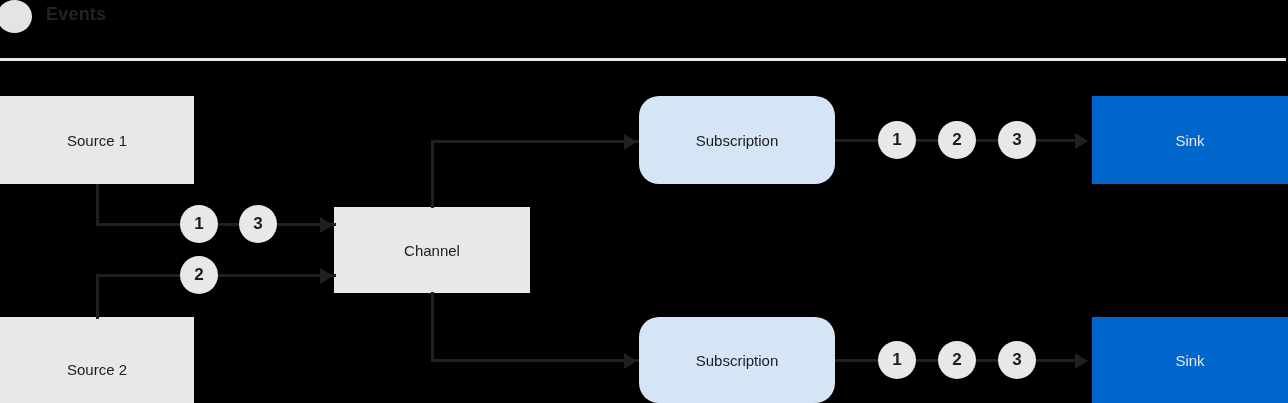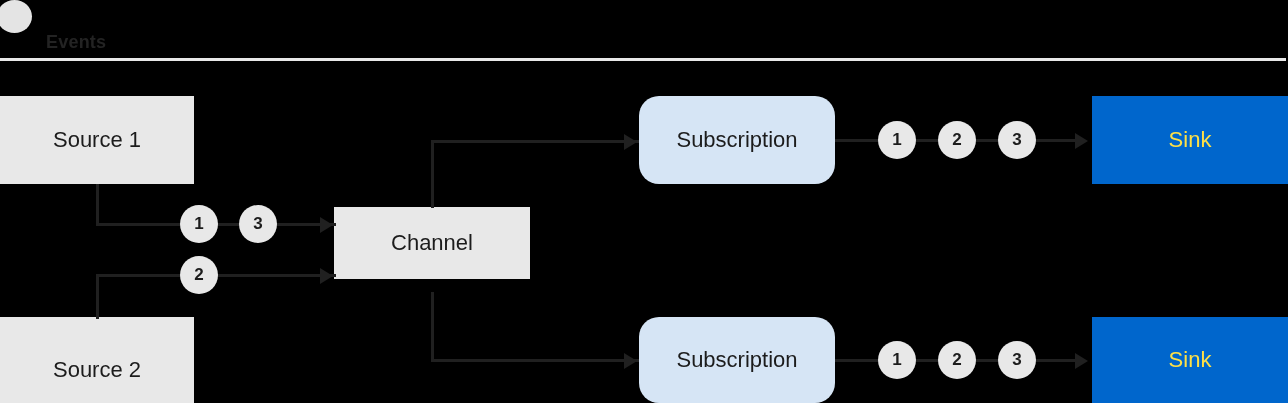--- a/index.html
+++ b/index.html
@@ -27,52 +27,51 @@
     background: #e4e4e4;
   }
   .legend-label {
     position: absolute;
     left: 46px;
     top: 4px;
     font-size: 18px;
     font-weight: bold;
     color: #232323;
     letter-spacing: 0.2px;
-    margin-top: 28px;
   }
   .divider {
     position: absolute;
     left: 0;
     top: 58px;
     width: 1286px;
     height: 3px;
     background: #e8e8e8;
   }
 
   
   .node {
     position: absolute;
     display: flex;
     align-items: center;
     justify-content: center;
-    font-size: 22px;
+    font-size: 15px;
     box-sizing: border-box;
   }
   .node-source, .node-channel {
     background: #e8e8e8;
     color: #1c1c1c;
   }
   .node-subscription {
     background: #d6e5f5;
     color: #1c1c1c;
     border-radius: 20px;
   }
   .node-sink {
     background: #0066cc;
-    color: #fde047;
+    color: #e5e5e5;
   }
 
   
   .hline {
     position: absolute;
     height: 3px;
     background: #202020;
   }
   .vline {
     position: absolute;
@@ -109,21 +108,21 @@
 <div id="root">
 
   <div class="legend-dot"></div>
   <div class="legend-label">Events</div>
   <div class="divider"></div>
 
   <div class="node node-source" style="left:0px; top:96px; width:194px; height:88px;">Source 1</div>
 
   <div class="node node-source" style="left:0px; top:317px; width:194px; height:105px;">Source 2</div>
 
-  <div class="node node-channel" style="left:334px; top:207px; width:196px; height:72px;">Channel</div>
+  <div class="node node-channel" style="left:334px; top:207px; width:196px; height:86px;">Channel</div>
 
   <div class="node node-subscription" style="left:639px; top:96px; width:196px; height:88px;">Subscription</div>
 
   <div class="node node-subscription" style="left:639px; top:317px; width:196px; height:86px;">Subscription</div>
 
   <div class="node node-sink" style="left:1092px; top:96px; width:196px; height:88px;">Sink</div>
 
   <div class="node node-sink" style="left:1092px; top:317px; width:196px; height:86px;">Sink</div>
 
   <div class="vline" style="left:96px; top:184px; height:42px;"></div>

